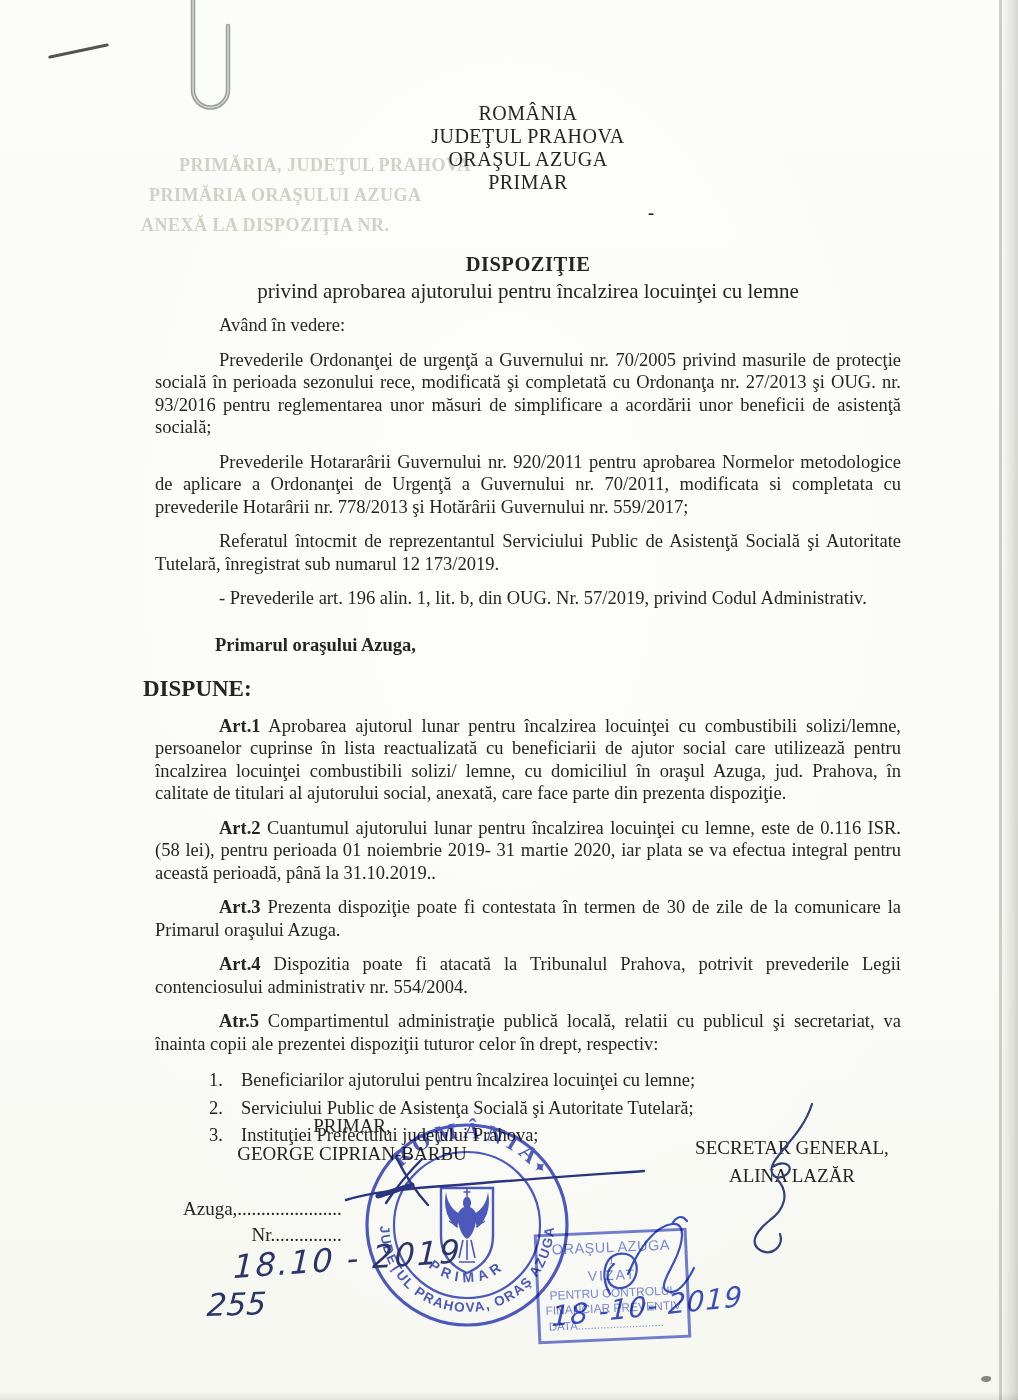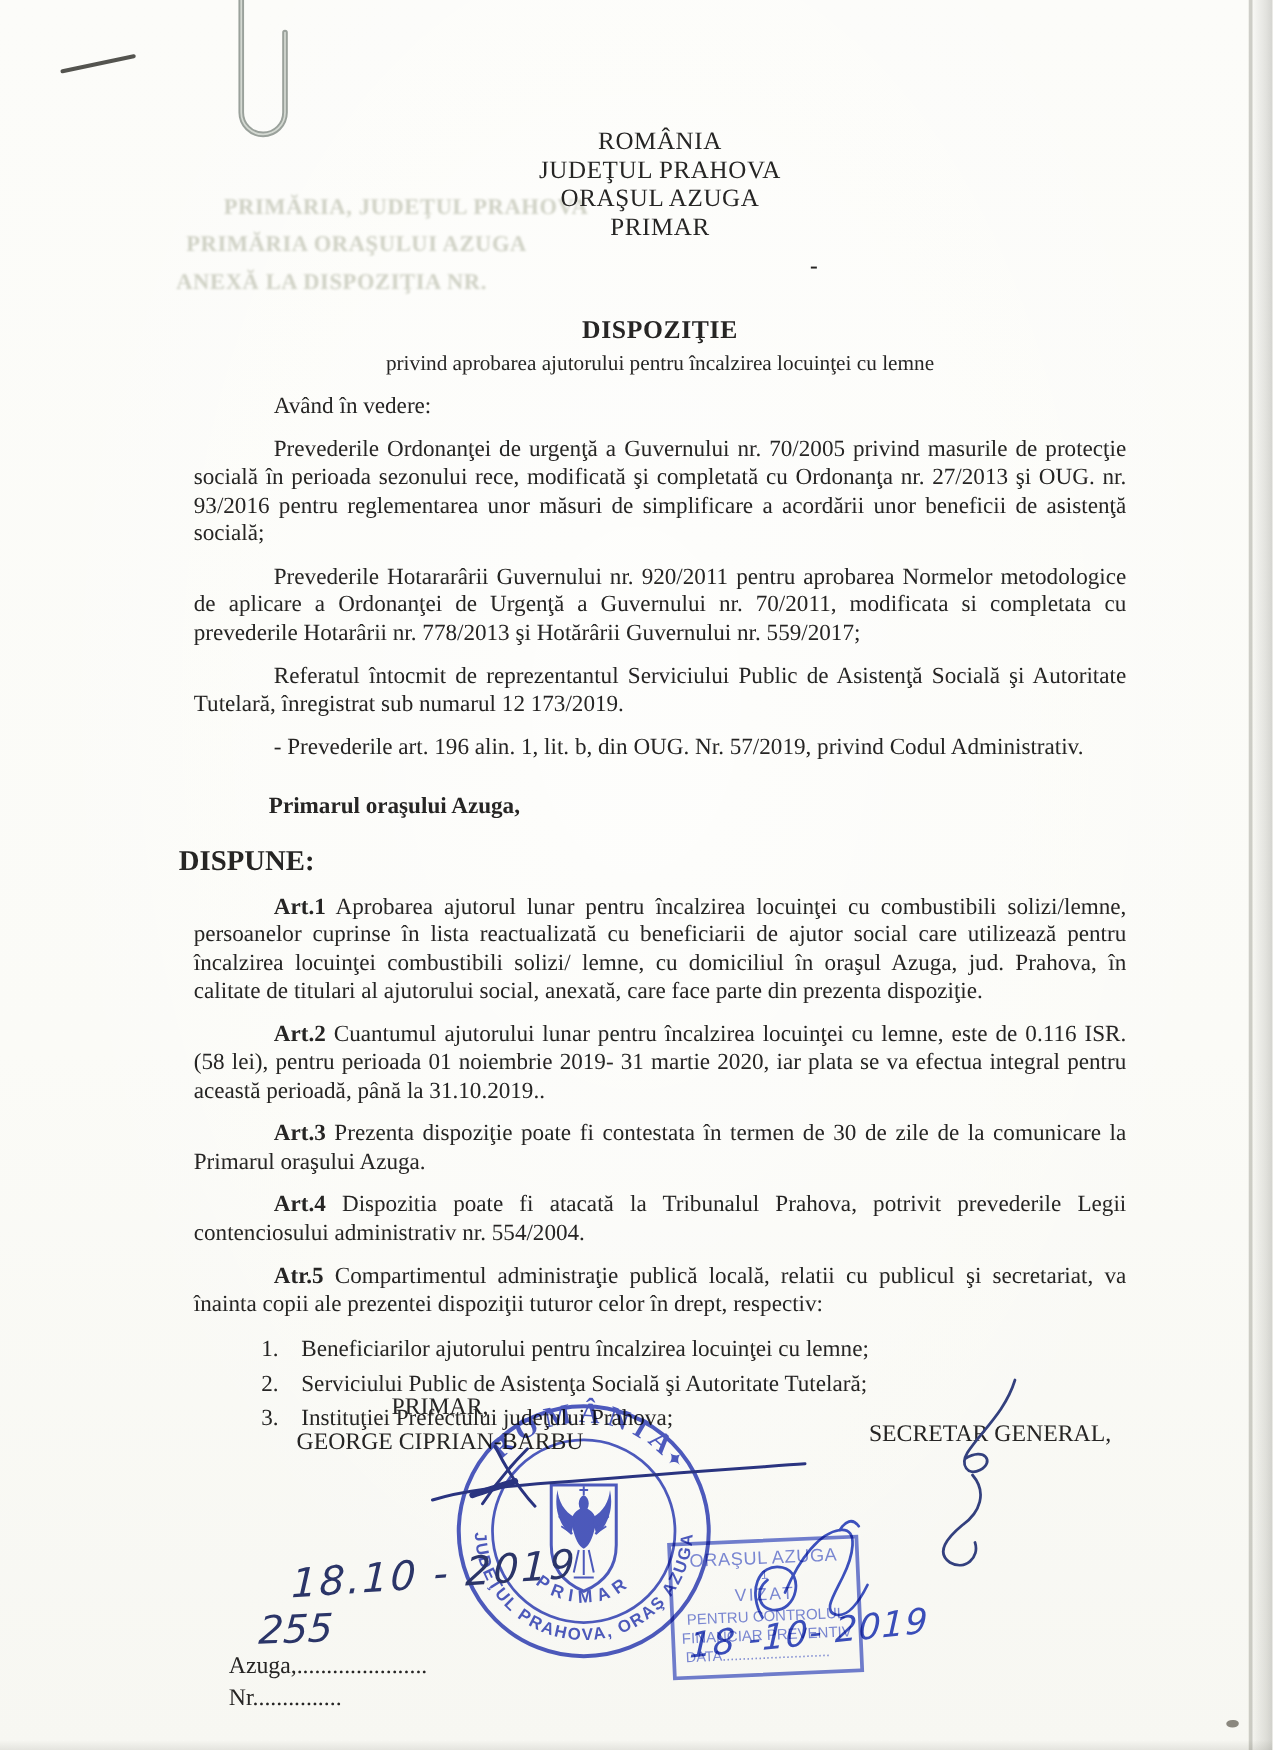--- a/index.html
+++ b/index.html
@@ -31,21 +31,21 @@
     color:rgba(146,150,124,0.42); filter:blur(0.7px); letter-spacing:0.5px; }
   .bleed .b1 { padding-left:38px; }
   .bleed .b2 { padding-left:8px; }
 
   
   .doc { position:absolute; left:143px; top:102px; width:770px;
     font-size:18.5px; line-height:22.5px; }
   .hdr { text-align:center; font-size:20px; line-height:23px; letter-spacing:0.5px; }
   .stray-dash { position:absolute; left:505px; top:100px; font-weight:700; }
   .title { text-align:center; font-weight:700; font-size:20.5px; margin-top:59px; letter-spacing:0.5px; }
-  .subtitle { text-align:center; font-size:17px; margin-top:4px; }
+  .subtitle { text-align:center; font-size:21px; margin-top:4px; }
   .having { margin-top:42px; text-indent:64px; }
   p.body-par { margin:12px; text-align:justify; text-indent:64px; }
   .mayor { margin-top:24px; font-weight:700; padding-left:72px; }
   .orders { margin-top:22px; font-weight:700; font-size:23px; }
   .articles { margin-top:14px; }
   .art-label { font-weight:700; }
   .numlist { margin-top:3px; }
   .numlist .row { display:flex; line-height:27.5px; }
   .numlist .num { width:32px; padding-left:66px; box-sizing:content-box; flex:none; }
 
@@ -68,21 +68,21 @@
   .rect-stamp .r6 { font-size:11.5px; line-height:16px; text-align:left; padding-left:8px; }
 
   .ink { position:absolute; font-family:"DejaVu Sans", sans-serif; font-style:italic;
     color:#2b3568; white-space:nowrap; }
   .hand-date-main { left:233px; top:1240px; font-size:32px;
     transform:rotate(-4deg) skewX(-6deg); letter-spacing:2px; }
   .hand-num { left:207px; top:1286px; font-size:31px; transform:rotate(-2deg) skewX(-6deg); }
   .hand-date-stamp { left:551px; top:1290px; font-size:28px; color:#3b4fc2;
     transform:rotate(-6deg) skewX(-8deg); letter-spacing:1px; mix-blend-mode:multiply; }
 
-  .footer-print { position:absolute; left:183px; top:1320px; font-size:19px; line-height:26px; }
+  .footer-print { position:absolute; left:183px; top:1196px; font-size:19px; line-height:26px;text-align:right; }
   .sig-svg { position:absolute; }
 </style>
 </head>
 <body>
 
 <div class="page">
 
   <div class="edge-shadow-right"></div>
   <div class="edge-line-right"></div>
   <div class="edge-shadow-bottom"></div>
@@ -148,20 +148,21 @@
         </div>
     </div>
   </div>
 
   <div class="sig-left">
     <div>PRIMAR,</div>
     <div>GEORGE CIPRIAN-BARBU</div>
   </div>
   <div class="sig-right">
     <div>SECRETAR GENERAL,</div>
+    <div>ALINA  LAZĂR</div>
   </div>
 
   <svg class="round-stamp" width="214" height="214">
     <defs>
       <path id="arcTop" d="M 20,107 A 87,87 0 0 1 194,107"></path>
       <path id="arcBottom" d="M 20,107 A 87,87 0 0 0 194,107"></path>
       <path id="arcInner" d="M 50,107 A 57,57 0 0 0 164,107"></path>
     </defs>
     <g stroke="#3a49bd" fill="none">
       <circle cx="107" cy="107" r="100" stroke-width="3.2"></circle>

